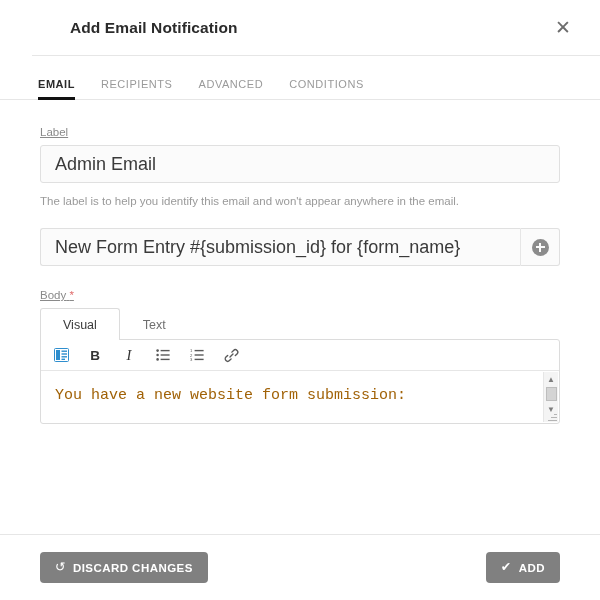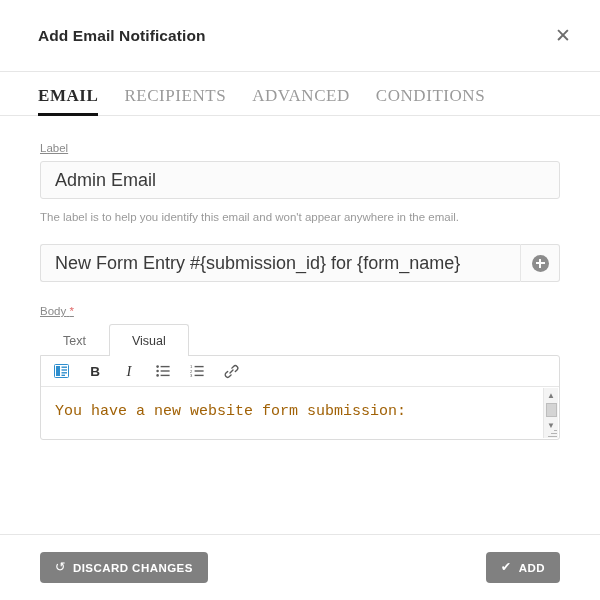--- a/index.html
+++ b/index.html
@@ -12,25 +12,26 @@
   }
   .modal {
     width: 600px; height: 600px;
     background: #ffffff;
     position: relative;
     overflow: hidden;
   }
 
   
   .modal-header {
-    height: 72px;
+    height: 56px;
     display: flex;
     align-items: center;
     padding: 0 22px 0 38px;
     border-bottom: 1px solid #e6e6e6;
+    margin-left: 32px;
   }
   .modal-title {
     font-size: 15.5px;
     font-weight: bold;
     color: #2b2b2b;
     letter-spacing: 0.1px;
     flex: 1;
   }
   .close-btn {
     width: 30px; height: 30px;
@@ -46,29 +47,29 @@
   
   .tabbar {
     height: 44px;
     display: flex;
     align-items: flex-end;
     padding-left: 38px;
     border-bottom: 1px solid #e6e6e6;
     position: relative;
   }
   .tab {
-    font-size: 17px;
+    font-size: 11px;
     letter-spacing: 0.55px;
     color: #9a9a9a;
     padding: 0 0 9px 0;
     margin-right: 26px;
     cursor: pointer;
     position: relative;
     background: none; border: none;
-    font-family: Liberation Serif, serif;
+    font-family: Liberation Sans, sans-serif;
     font-weight: normal;
   }
   .tab.active {
     color: #2b2b2b;
     font-weight: bold;
   }
   .tab.active::after {
     content: "";
     position: absolute;
     left: 0; right: 0; bottom: -1px;
@@ -303,22 +304,22 @@
       </div>
     </div>
 
     <div class="field" style="margin-top:23px">
       <span class="field-label">
         <span>Body</span>
         <span class="req">*</span>
       </span>
 
       <div class="editor-tabs">
+        <button class="ed-tab active">Visual</button>
         <button class="ed-tab inactive">Text</button>
-        <button class="ed-tab active">Visual</button>
       </div>
 
       <div class="editor-box">
         <div class="editor-toolbar">
 
           <button class="tb-btn">
             <svg width="15" height="14" viewBox="0 0 15 14" aria-hidden="true">
               <rect x="0.5" y="0.5" width="14" height="13" rx="1" fill="#ffffff" stroke="#2e8ece"></rect>
               <rect x="2" y="2" width="4" height="10" fill="#2e8ece"></rect>
               <rect x="7.5" y="2.5" width="5.5" height="1.4" fill="#2e8ece"></rect>

